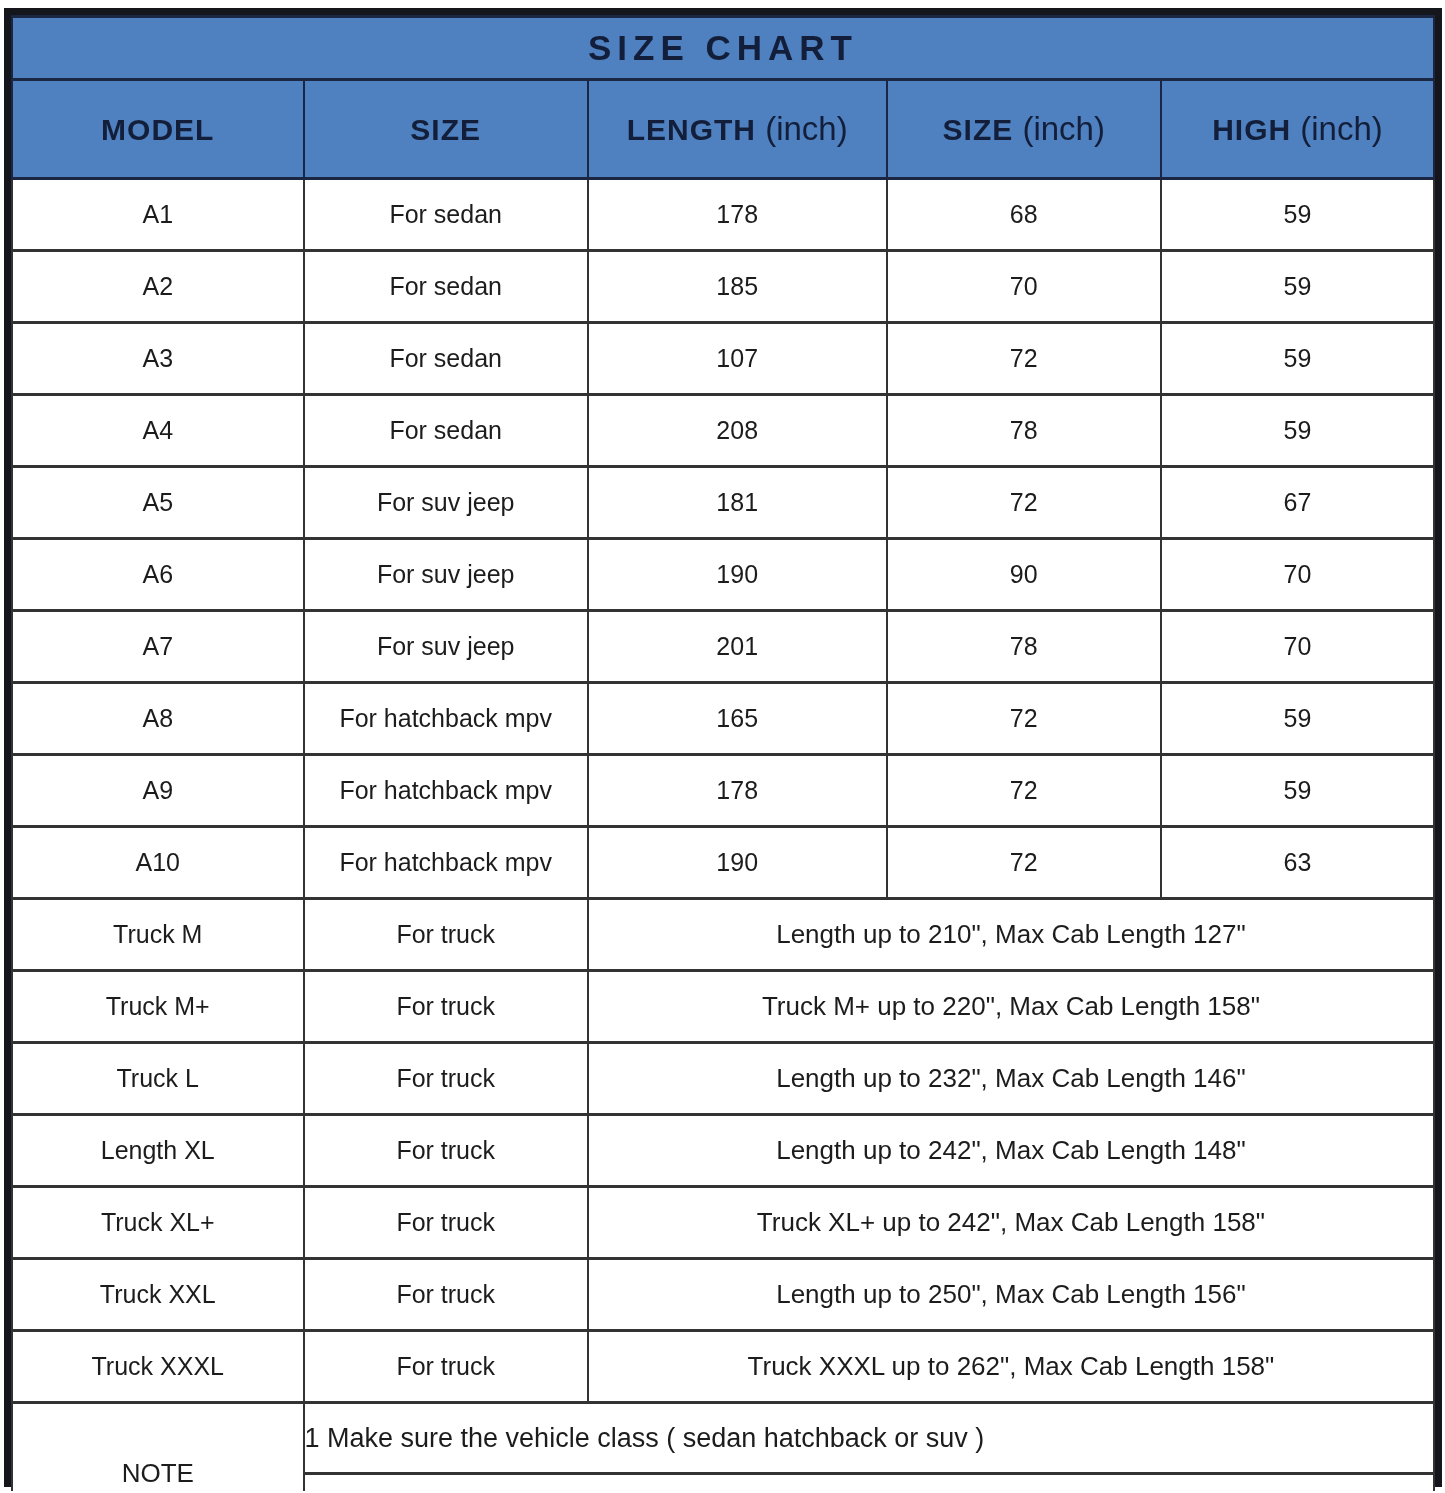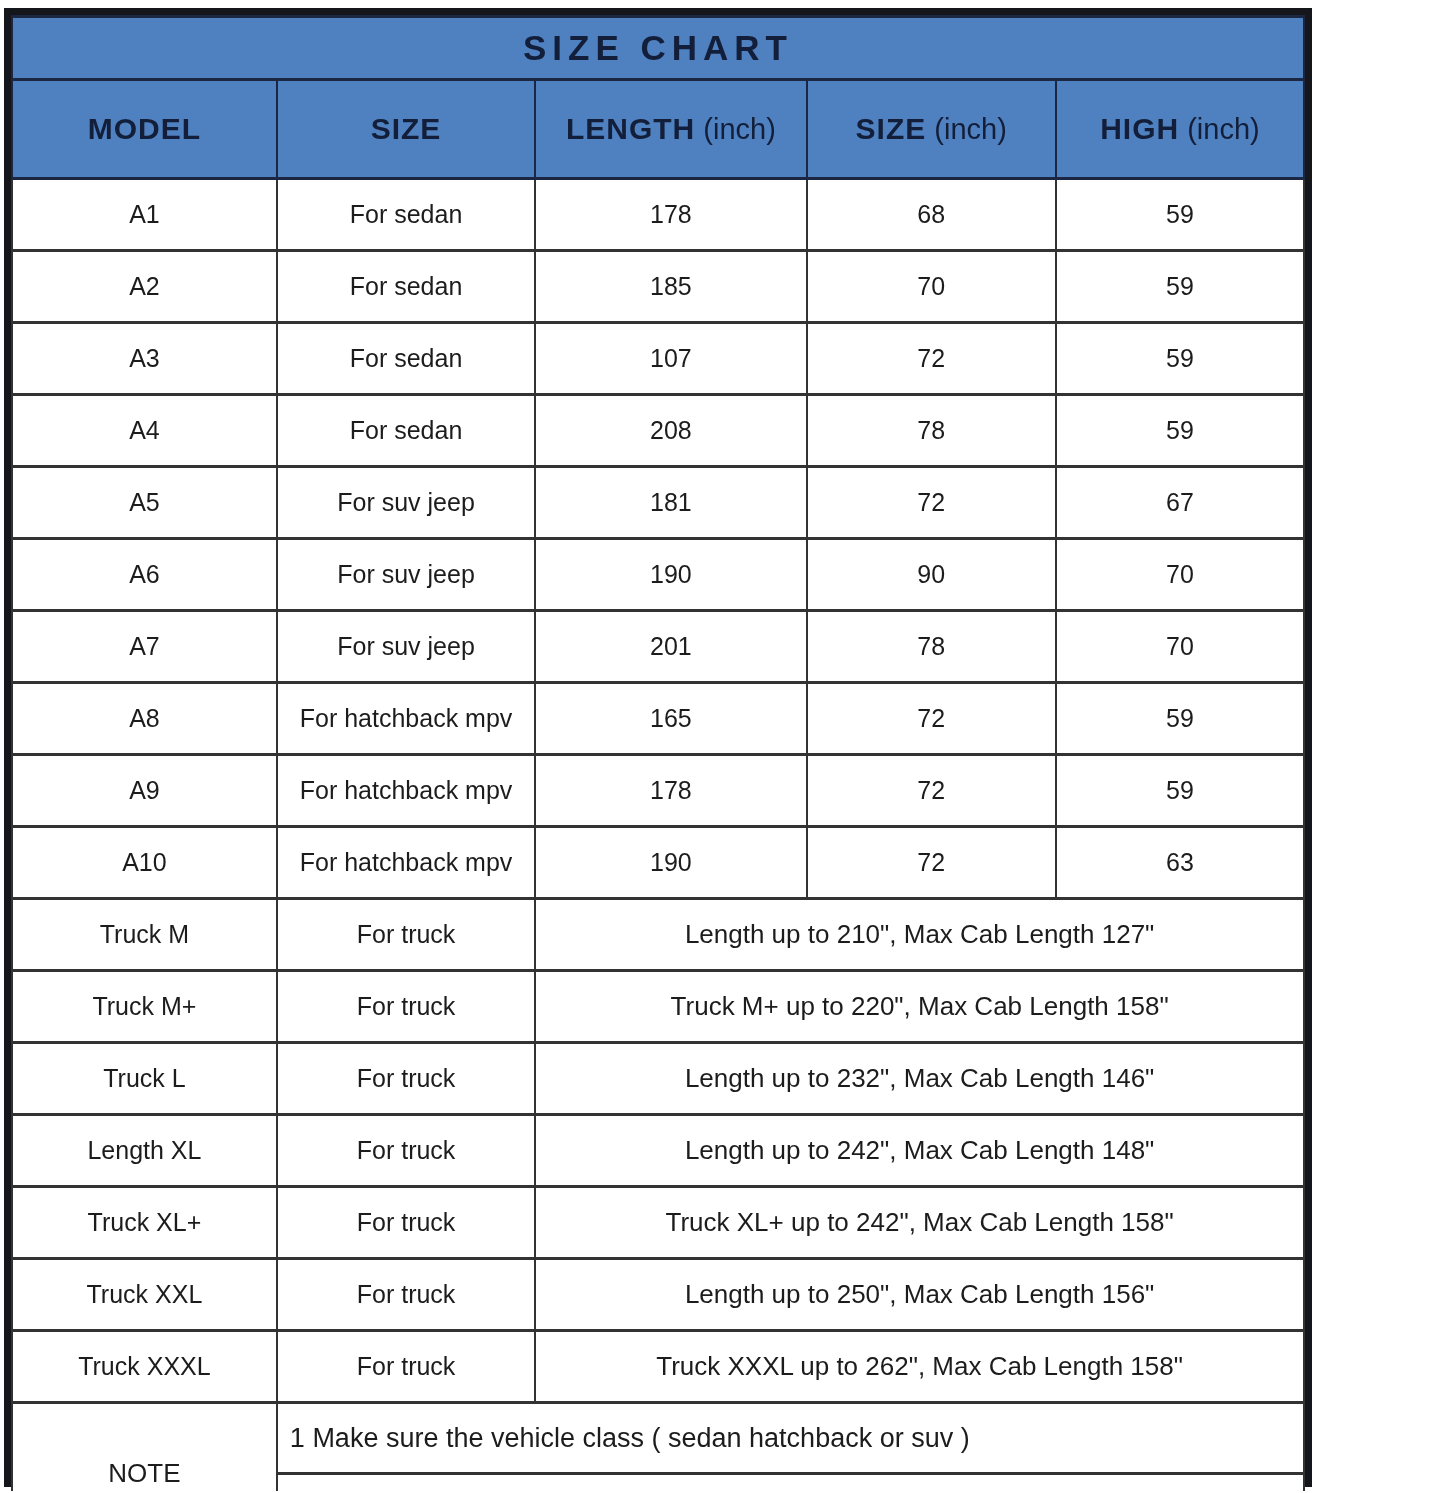--- a/index.html
+++ b/index.html
@@ -5,21 +5,21 @@
   html, body {
     margin: 0;
     padding: 0;
     background: #ffffff;
     font-family: "Liberation Sans", sans-serif;
   }
   .chart-wrap {
     box-sizing: border-box;
     margin: 8px 3px 4px 4px;
     border: 7px solid #15151c;
-    width: 1308px;
+    width: 1438px;
     height: 1479px;
   }
   table.size-chart {
     border-collapse: collapse;
     table-layout: fixed;
     width: 100%;
     height: 100%;
   }
   col.c-model  { width: 20.5%; }
   col.c-class  { width: 20.0%; }
@@ -55,31 +55,30 @@
     border-color: #1b2742;
     color: #131f3a;
     font-size: 30px;
     font-weight: 700;
     letter-spacing: 1px;
     height: 96px;
   }
   tr.header-row th .unit {
     font-weight: 400;
     letter-spacing: 0;
-    font-size: 29px;
+    font-size: 33px;
     text-align: center;
   }
 
   tr.data-row td { height: 69px; background: #ffffff; }
   tr.note-row td { background: #ffffff; }
 
   td.note-label { font-size: 26px; }
   td.note-text {
     text-align: left;
-    padding-left: 12px;
     font-size: 27px;
     height: 68px;
   }
   td.truck-spec { font-size: 26px; }
 </style>
 </head>
 <body>
 
 <div class="chart-wrap">
   <table class="size-chart">

